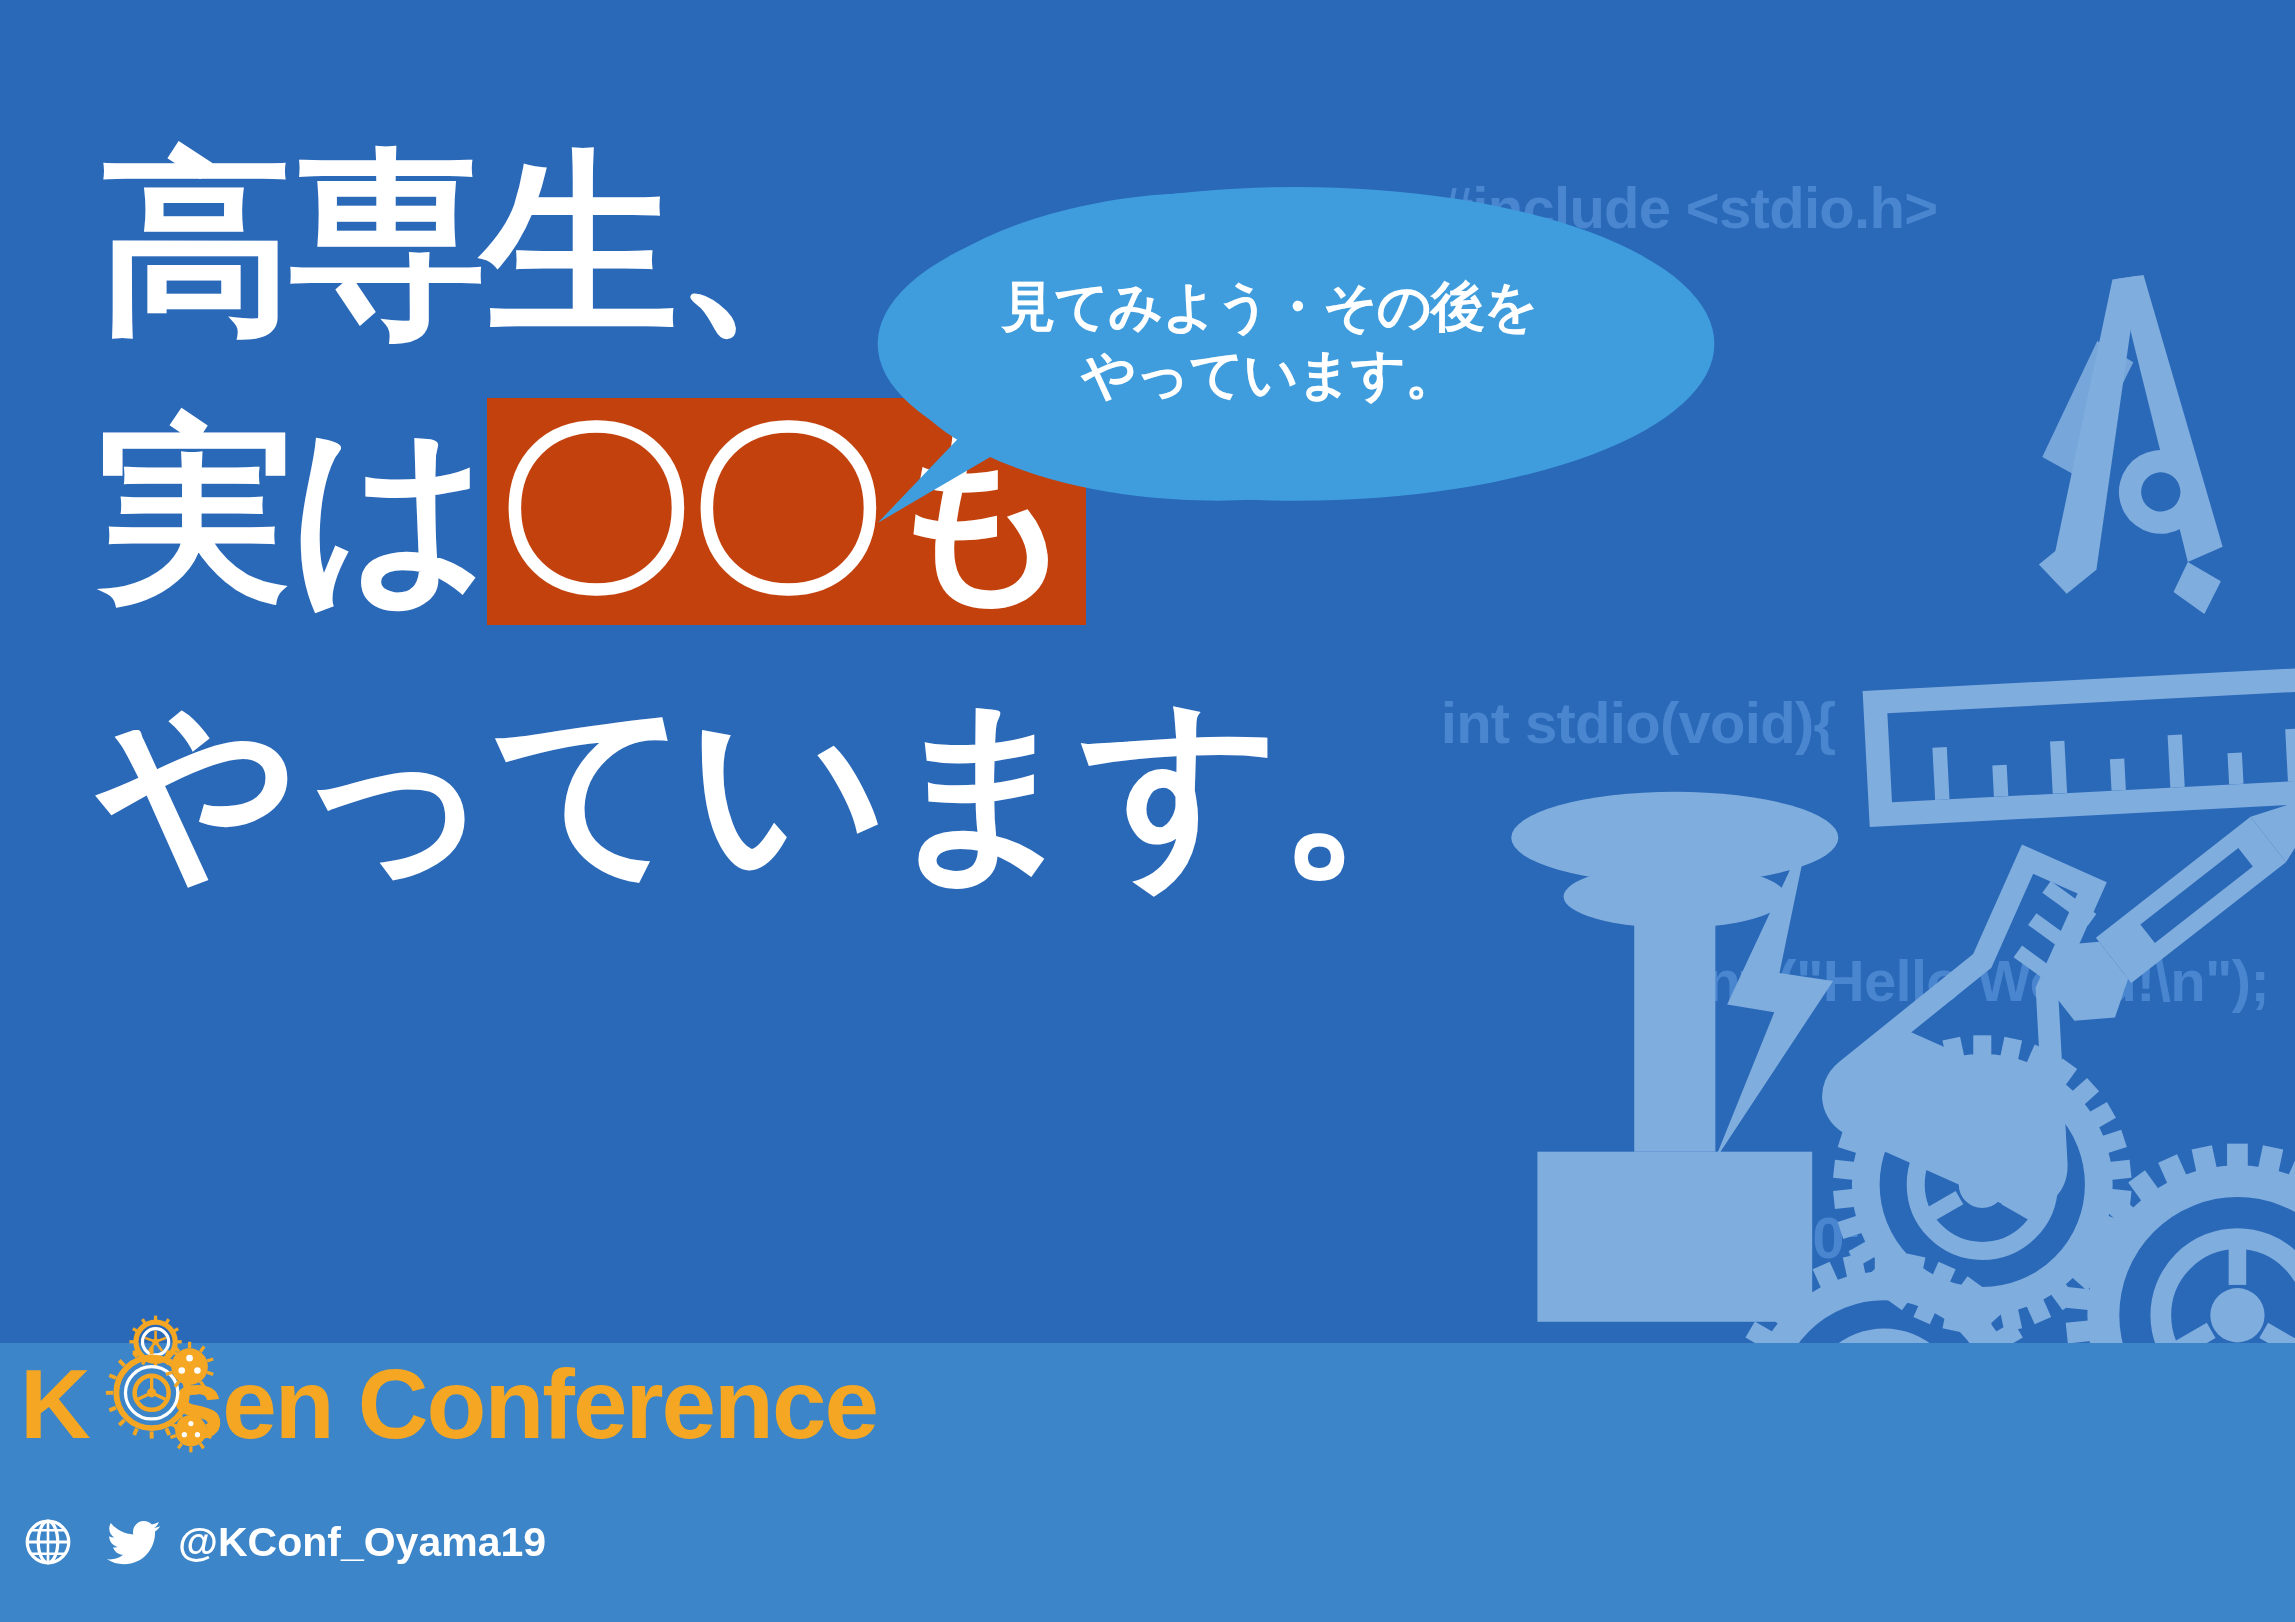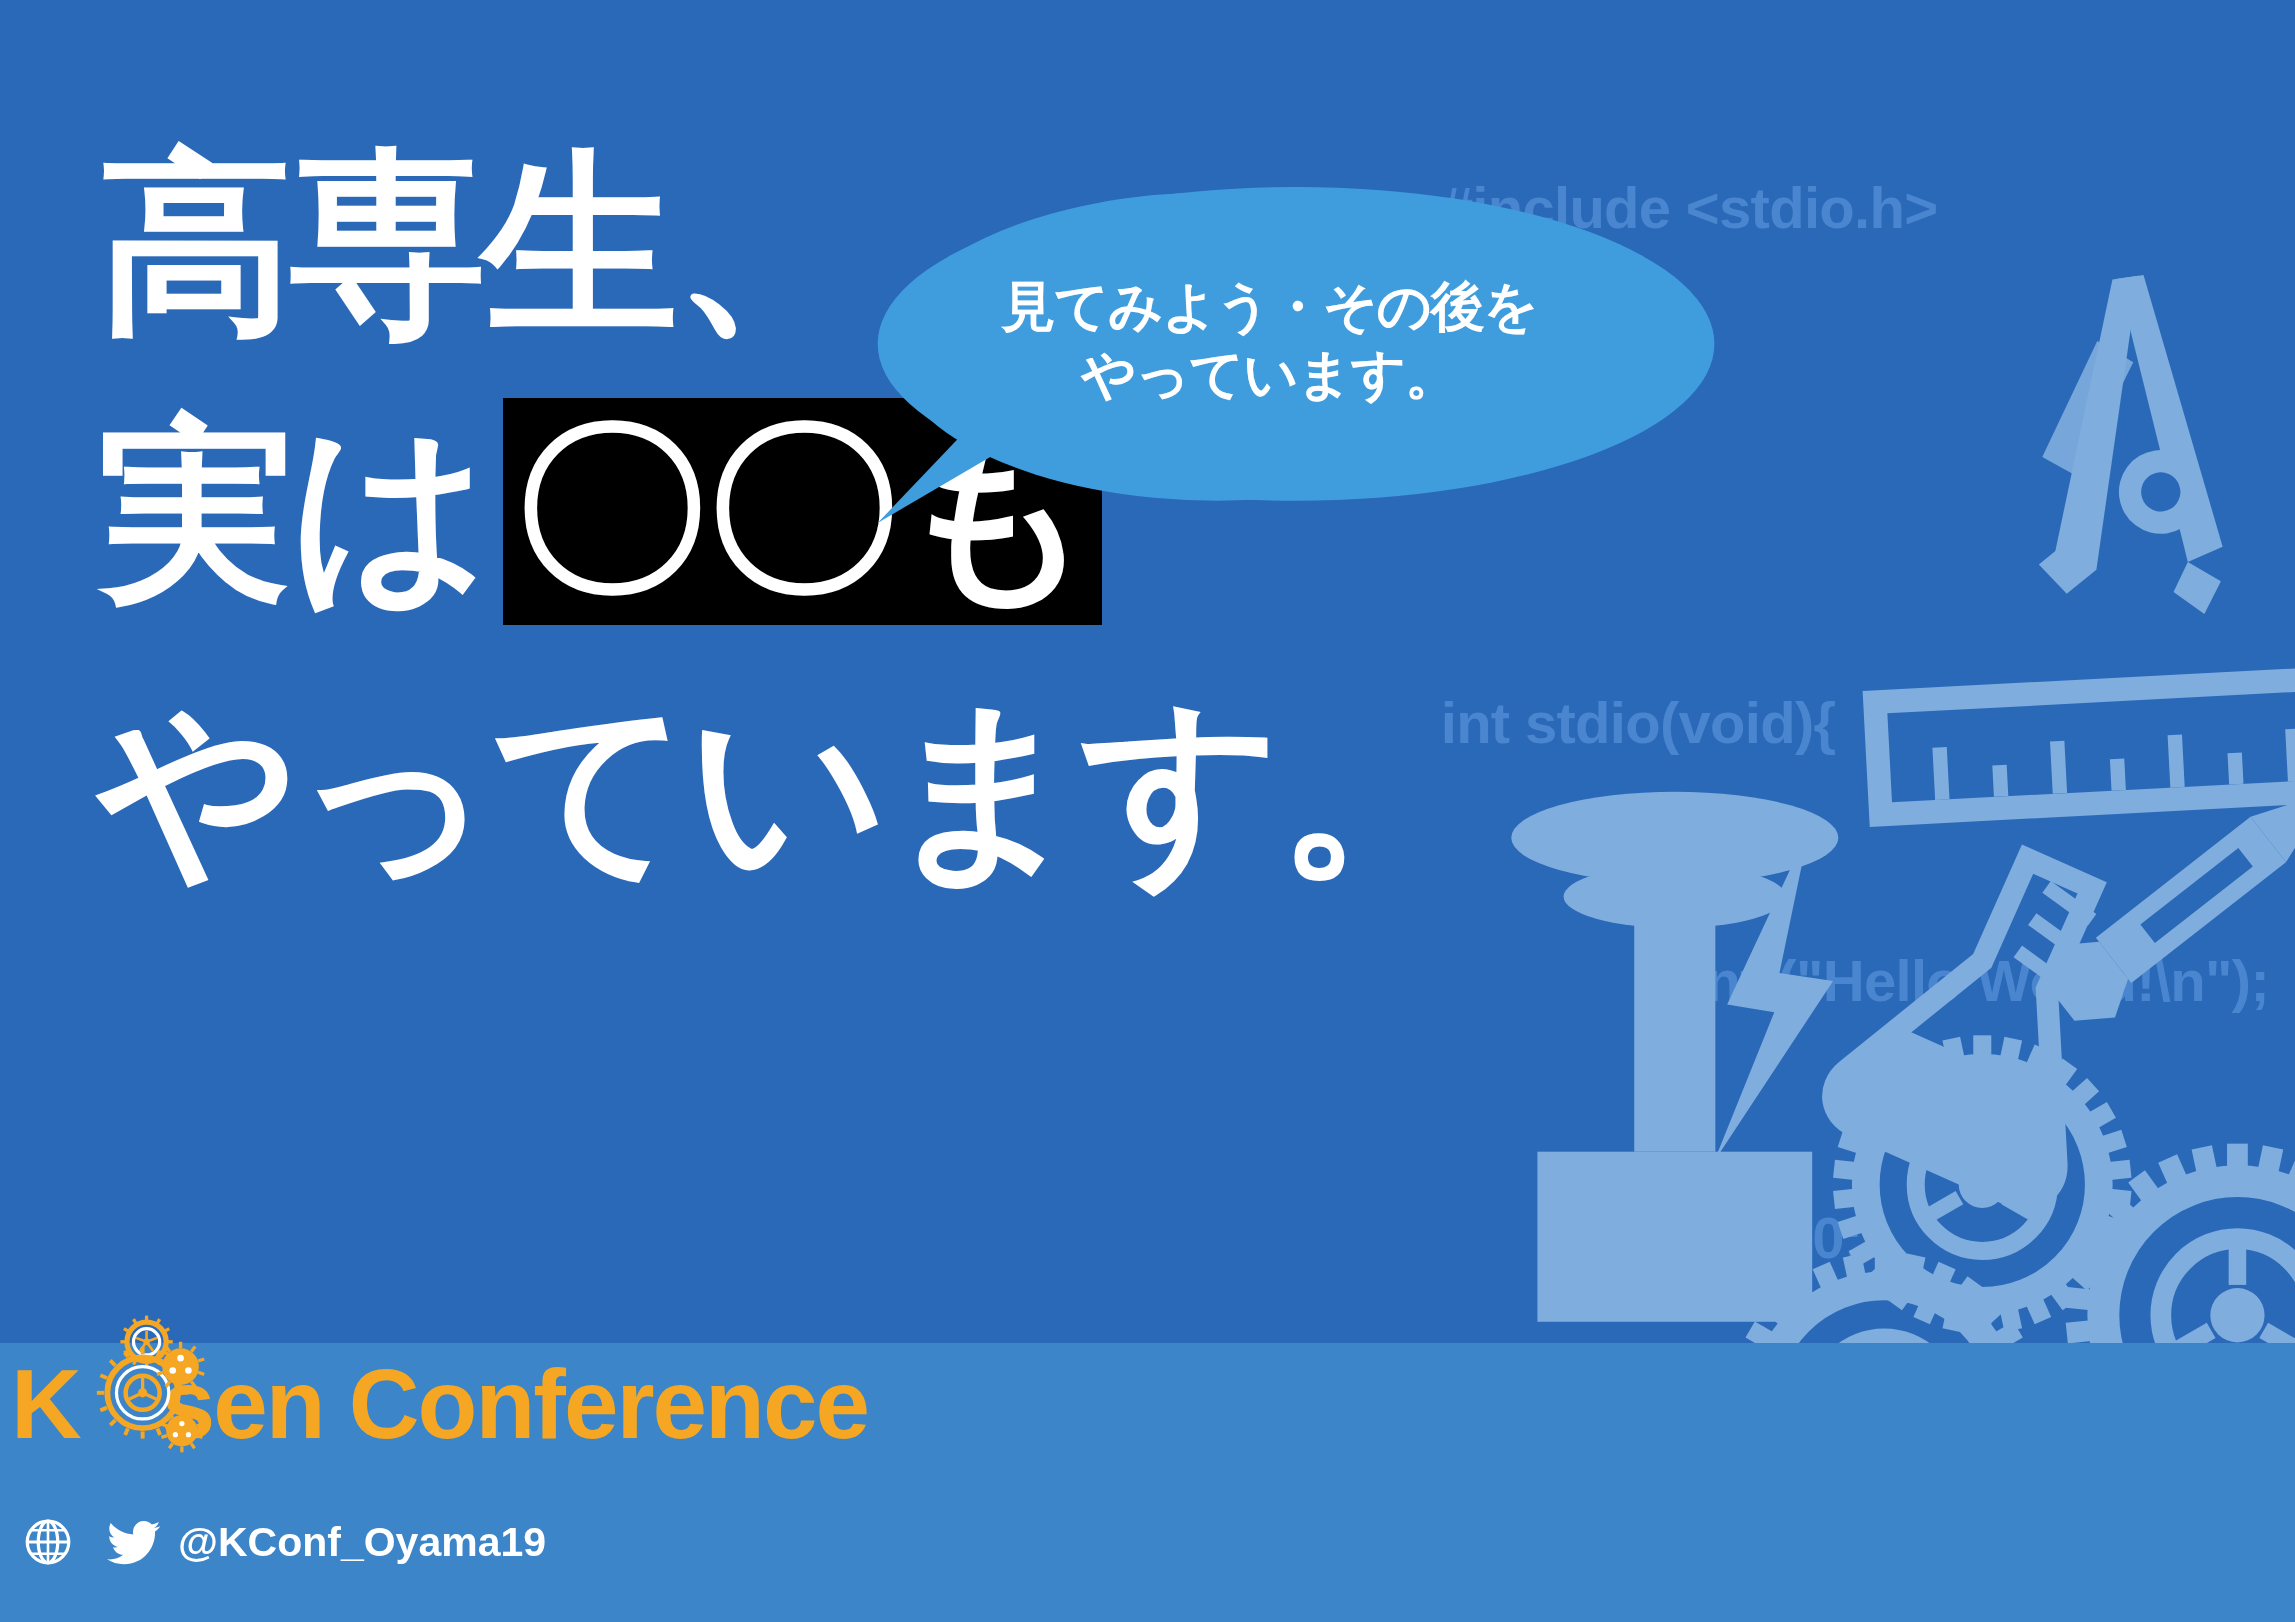--- a/index.html
+++ b/index.html
@@ -62,38 +62,38 @@
     color:#ffffff;
     font-weight:bold;
     letter-spacing:-3.9px;
   }
   .hl-row{display:flex;align-items:center;height:241px;}
   .hl-row.r2{margin-top:26px;}
   .hl-row.r3{margin-top:37px;}
   .hl-text{font-size:196px;line-height:1;display:inline-block;}
   .hl-mark{
     display:inline-block;
-    background:#000000;
+    background:#c2410c;
     padding:14.4px 9.2px 17px 9.2px;
-    margin-left:16px;
+    margin-left:0;
     font-size:196px;
     line-height:1;
   }
 
   
   .footer{
     position:absolute;
     left:0;
     right:0;
     top:1343px;
     height:280px;
     background:#3b85c8;
   }
 
-  .brand{position:absolute;left:7px;top:11.8px;width:753px;}
+  .brand{position:absolute;left:16px;top:11.8px;width:753px;}
   .brand-main{
     position:relative;
     color:#f5a623;
     font-weight:bold;
     font-size:98px;
     line-height:1;
     letter-spacing:-2px;
     white-space:nowrap;
     padding-left:3.9px;
   }

